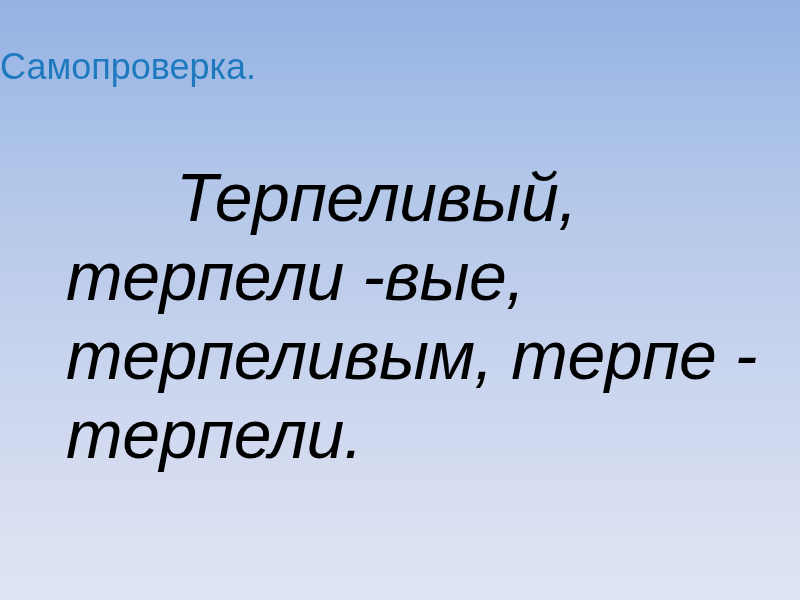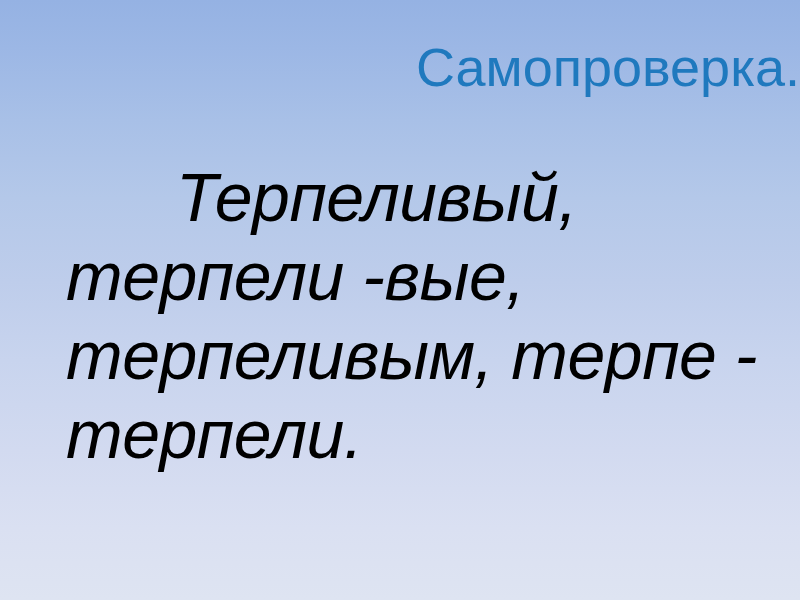--- a/index.html
+++ b/index.html
@@ -34,24 +34,24 @@
     );
     overflow: hidden;
   }
 
   
   #slide-title {
     position: absolute;
     left: 0;
     top: 34px;
     width: 800px;
-    text-align: right;
+    text-align: left;
     color: #1f79be;
     font-family: "Liberation Sans", "DejaVu Sans", sans-serif;
-    font-size: 54px;
+    font-size: 36px;
     font-weight: normal;
     font-style: normal;
     line-height: 66px;
     letter-spacing: 0px;
     white-space: nowrap;
     margin: 0;
   }
 
   
   #slide-body {

